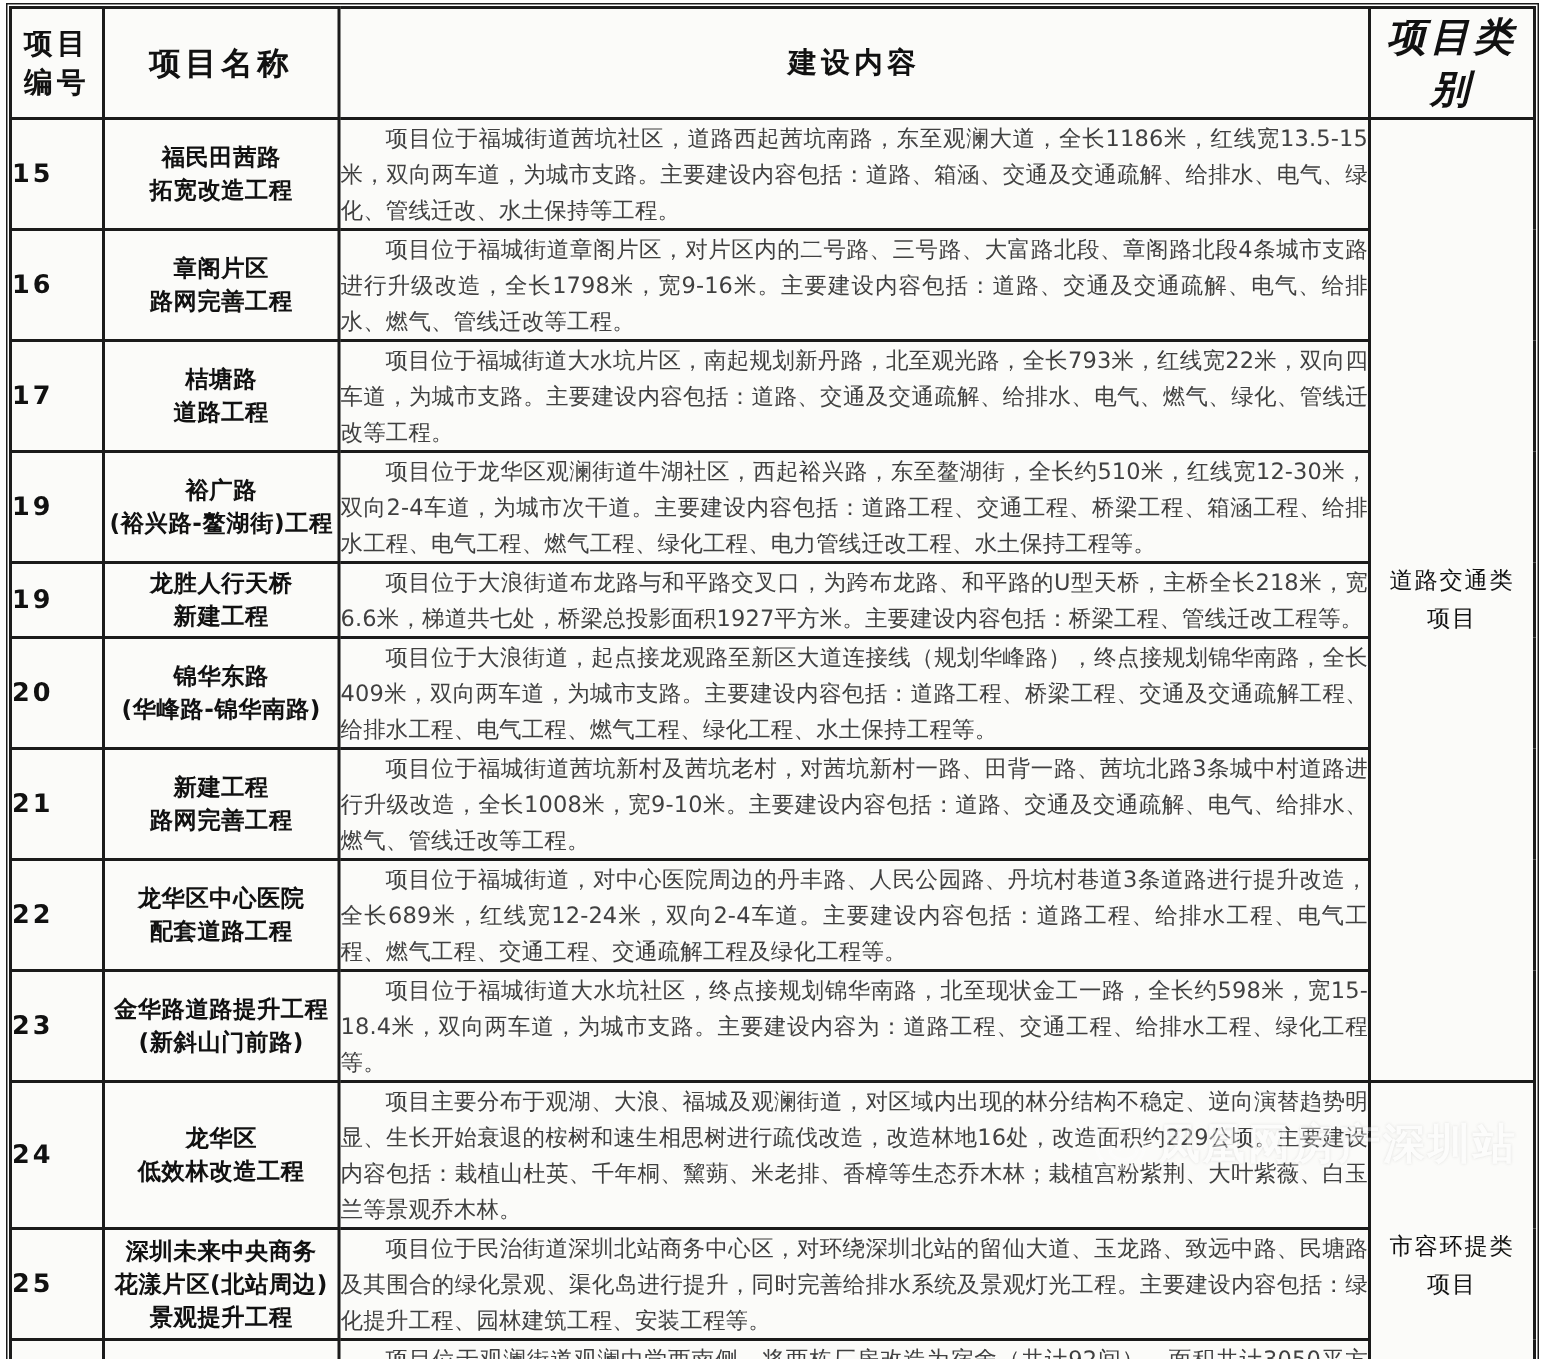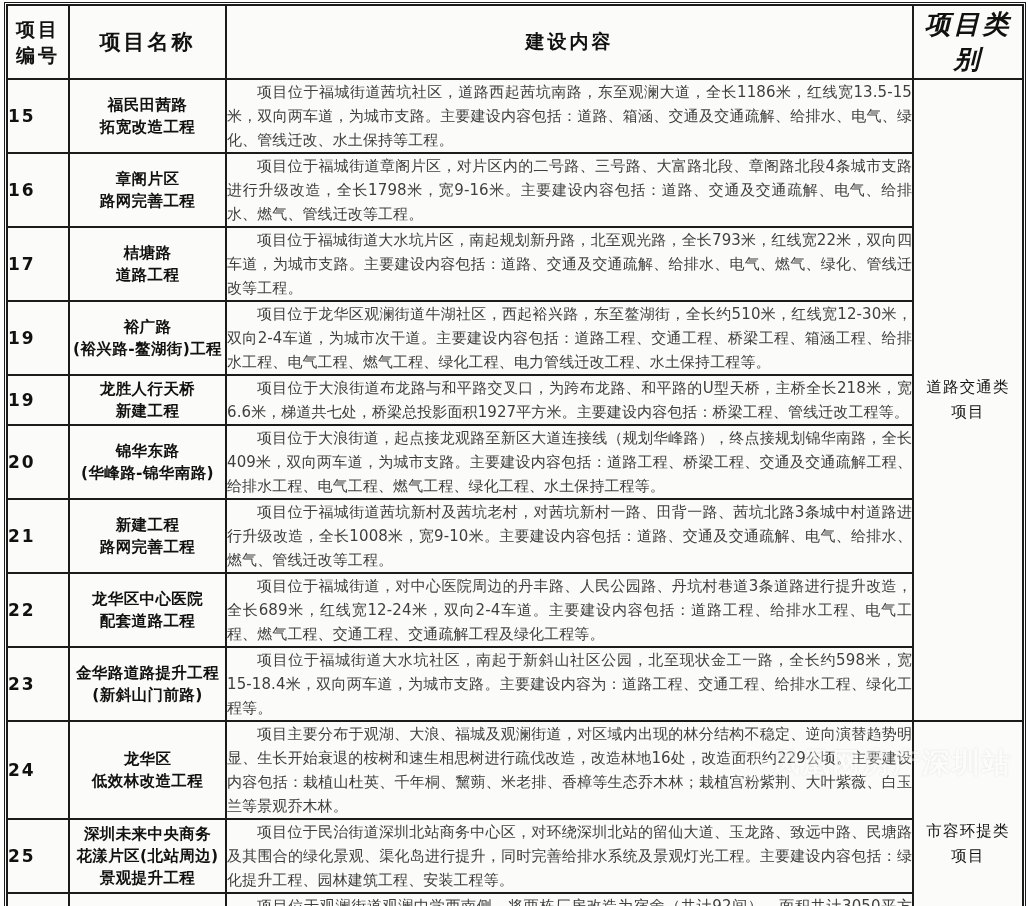--- a/index.html
+++ b/index.html
@@ -261,21 +261,21 @@
             <p>项目位于福城街道，对中心医院周边的丹丰路、人民公园路、丹坑村巷道3条道路进行提升改造，全长689米，红线宽12-24米，双向2-4车道。主要建设内容包括：道路工程、给排水工程、电气工程、燃气工程、交通工程、交通疏解工程及绿化工程等。</p>
           </td>
         </tr>
         <tr>
           <td class="cell-no">23</td>
           <td class="cell-name">
             <span class="ln">金华路道路提升工程</span>
             <span class="ln">(新斜山门前路)</span>
           </td>
           <td class="cell-desc">
-            <p>项目位于福城街道大水坑社区，南起于新斜山社区公园，北至现状金工一路，全长约598米，宽15-18.4米，双向两车道，为城市支路。主要建设内容为：道路工程、交通工程、给排水工程、绿化工程等。</p>
+            <p>项目位于福城街道大水坑社区，终点接规划锦华南路，北至现状金工一路，全长约598米，宽15-18.4米，双向两车道，为城市支路。主要建设内容为：道路工程、交通工程、给排水工程、绿化工程等。</p>
           </td>
         </tr>
         <tr>
           <td class="cell-no">24</td>
           <td class="cell-name">
             <span class="ln">龙华区</span>
             <span class="ln">低效林改造工程</span>
           </td>
           <td class="cell-desc">
             <p>项目主要分布于观湖、大浪、福城及观澜街道，对区域内出现的林分结构不稳定、逆向演替趋势明显、生长开始衰退的桉树和速生相思树进行疏伐改造，改造林地16处，改造面积约229公顷。主要建设内容包括：栽植山杜英、千年桐、黧蒴、米老排、香樟等生态乔木林；栽植宫粉紫荆、大叶紫薇、白玉兰等景观乔木林。</p>

